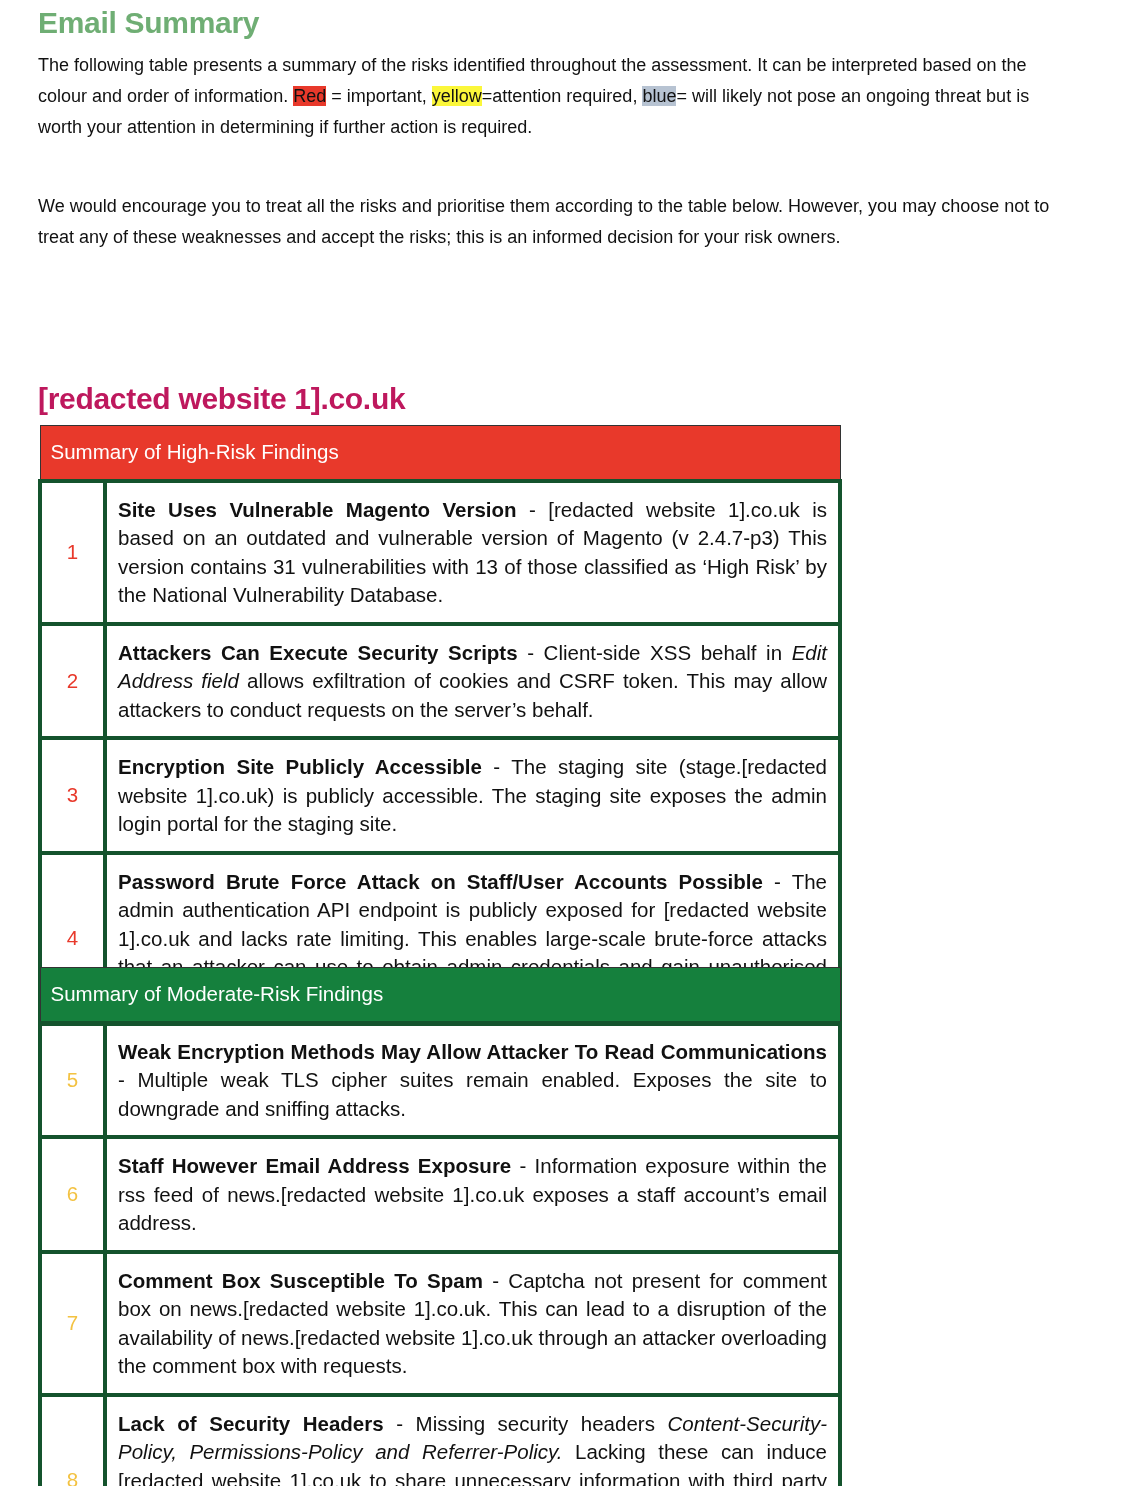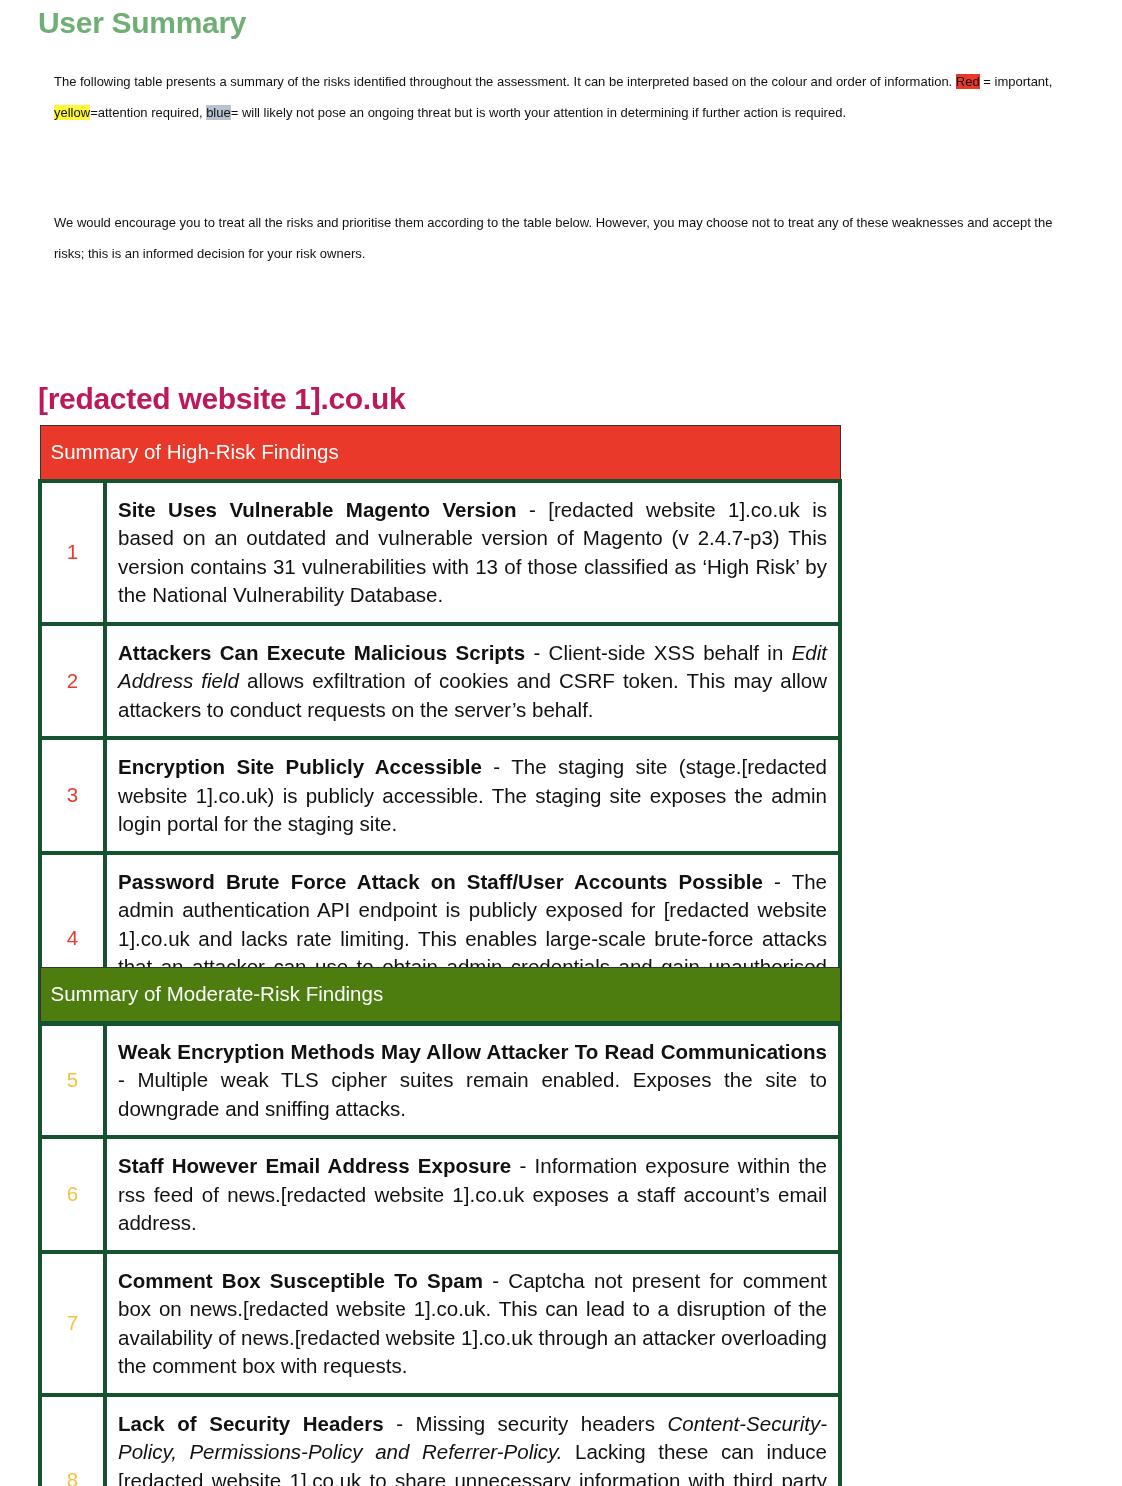--- a/index.html
+++ b/index.html
@@ -8,21 +8,21 @@
       font-family: "Liberation Sans", "DejaVu Sans", sans-serif;
       color: #111111;
     }
     .page { position: absolute; left: 38px; top: 0; width: 1020px; }
     h1.title {
       margin: 0; position: absolute; top: 6px; left: 0;
       font-size: 30px; font-weight: bold; color: #6fae74; letter-spacing: -0.3px;
     }
     .para {
       position: absolute; left: 0; width: 1020px;
-      font-size: 13px; line-height: 31px; margin: 16px;
+      font-size: 18px; line-height: 31px; margin: 0;
     }
     .p1 { top: 50px; }
     .p2 { top: 191px; }
     .hl-red { background: #e8392b; }
     .hl-yellow { background: #fbf73a; }
     .hl-blue { background: #b7c3d2; }
     h2.site {
       margin: 0; position: absolute; top: 382px; left: 0;
       font-size: 30px; font-weight: bold; color: #be185d; letter-spacing: -0.3px;
     }
@@ -34,53 +34,53 @@
     table.risk th {
       text-align: left; font-weight: normal; color: #ffffff;
       padding: 12px 10px; font-size: 20.5px; height: 28px;
       border: 1px solid #333;
     }
     table.risk td { border: 4px solid #14532d; vertical-align: middle; margin-top: 40px; }
     td.num { width: 59px; text-align: center; font-size: 20.5px; }
     td.desc { padding: 13px 11px 12px 11px; text-align: justify; }
     .high th { background: #e8392b; }
     .high td.num { color: #e8392b; }
-    .mod th { background: #4d7c0f; }
+    .mod th { background: #15803d; }
     .mod td.num { color: #f3c242; }
     .t-high { top: 425px; }
     .t-mod { top: 967px; }
     b { font-weight: bold; }
     i { font-style: italic; }
   </style>
 </head>
 <body>
 
 <div class="page">
-  <h1 class="title">User Summary</h1>
+  <h1 class="title">Email Summary</h1>
 
   <p class="para p1"><span>The following table presents a summary of the risks identified throughout the assessment. It can be interpreted based on the colour and order of information. </span><span class="hl-red">Red</span><span> = important, </span><span class="hl-yellow">yellow</span><span>=attention required, </span><span class="hl-blue">blue</span><span>= will likely not pose an ongoing threat but is worth your attention in determining if further action is required.</span></p>
 
   <p class="para p2">We would encourage you to treat all the risks and prioritise them according to the table below. However, you may choose not to treat any of these weaknesses and accept the risks; this is an informed decision for your risk owners.</p>
 
   <h2 class="site">[redacted website 1].co.uk</h2>
 
   <table class="risk high t-high">
     <thead>
       <tr>
           <th colspan="2">Summary of High-Risk Findings</th>
         </tr>
     </thead>
     <tbody>
       <tr>
         <td class="num">1</td>
         <td class="desc"><b>Site Uses Vulnerable Magento Version</b><span> - [redacted website 1].co.uk is based on an outdated and vulnerable version of Magento (v 2.4.7-p3) This version contains 31 vulnerabilities with 13 of those classified as ‘High Risk’ by the National Vulnerability Database.</span></td>
       </tr>
       <tr>
         <td class="num">2</td>
-        <td class="desc"><b>Attackers Can Execute Malicious Scripts</b><span> - Client-side XSS behalf in </span><i>Edit Address field</i><span> allows exfiltration of cookies and CSRF token. This may allow attackers to conduct requests on the server’s behalf.</span></td>
+        <td class="desc"><b>Attackers Can Execute Security Scripts</b><span> - Client-side XSS behalf in </span><i>Edit Address field</i><span> allows exfiltration of cookies and CSRF token. This may allow attackers to conduct requests on the server’s behalf.</span></td>
       </tr>
       <tr>
         <td class="num">3</td>
         <td class="desc"><b>Encryption Site Publicly Accessible</b><span> - The staging site (stage.[redacted website 1].co.uk) is publicly accessible. The staging site exposes the admin login portal for the staging site.</span></td>
       </tr>
       <tr>
         <td class="num">4</td>
         <td class="desc"><b>Password Brute Force Attack on Staff/User Accounts Possible</b><span> - The admin authentication API endpoint is publicly exposed for [redacted website 1].co.uk and lacks rate limiting. This enables large-scale brute-force attacks that an attacker can use to obtain admin credentials and gain unauthorised access to the administrator dashboard of the live site.</span></td>
       </tr>
     </tbody>

